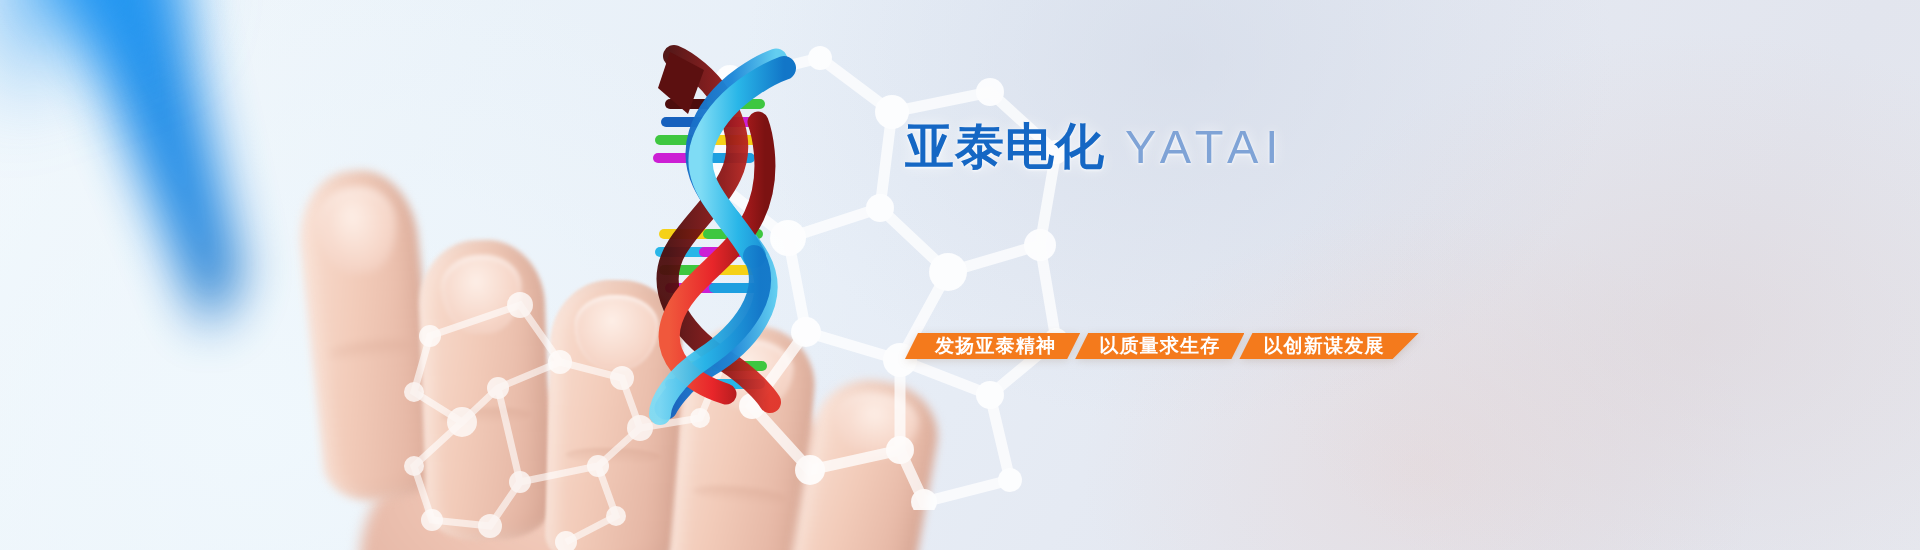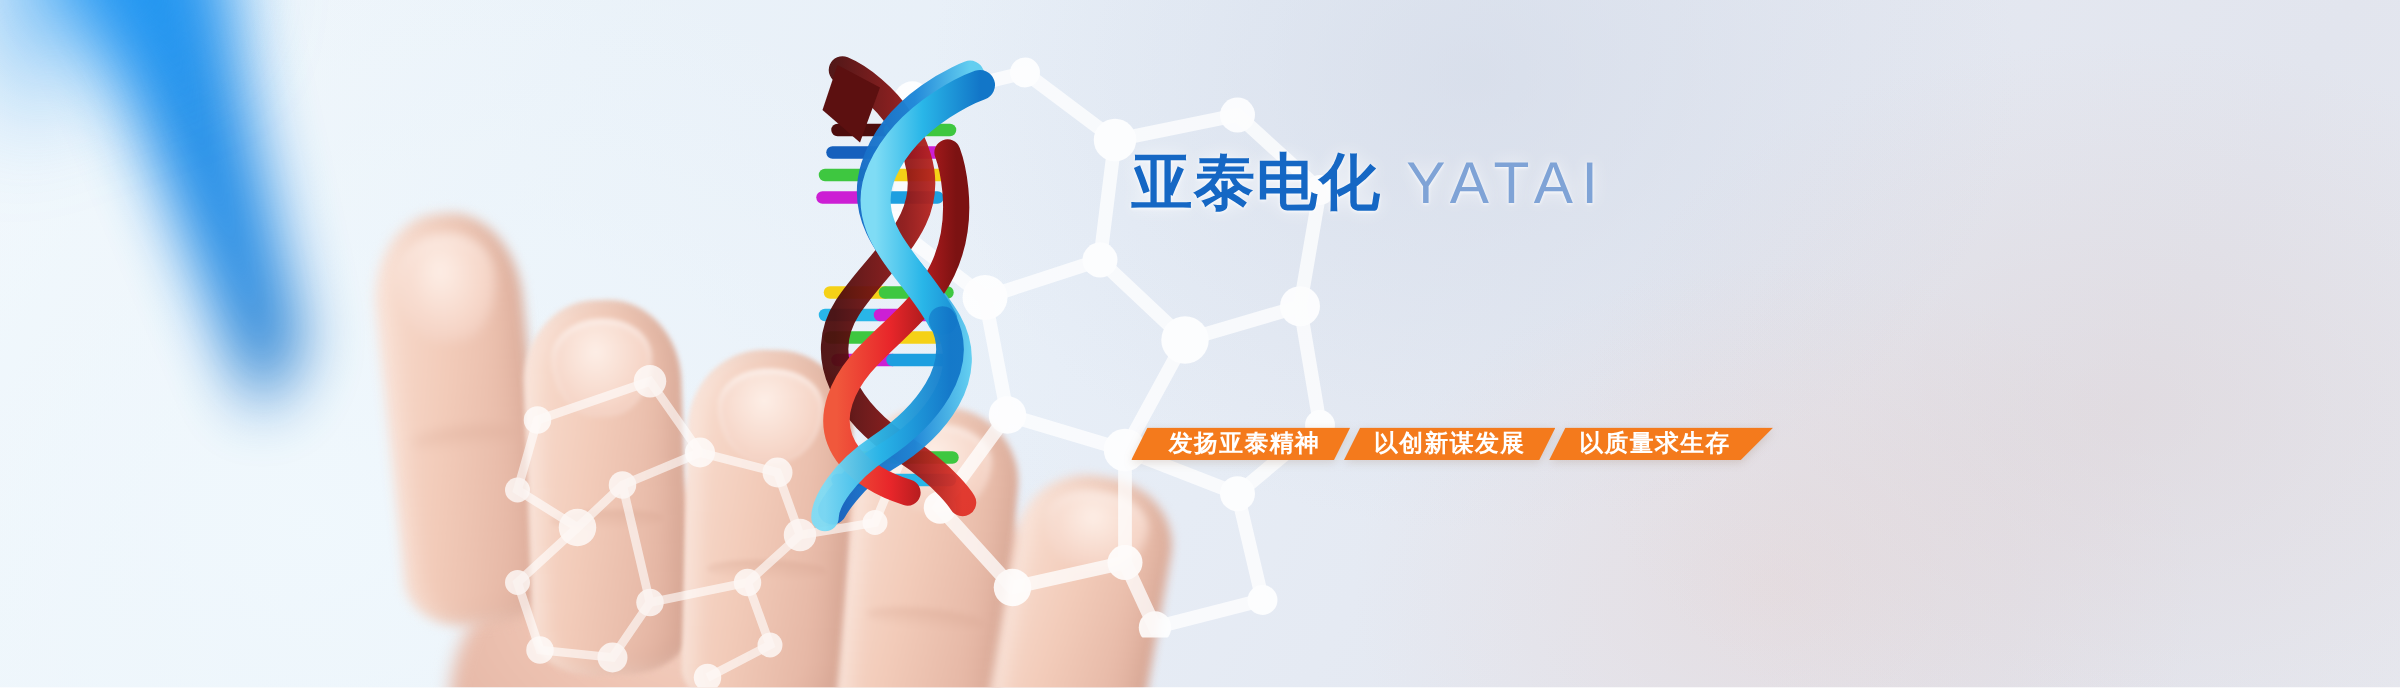--- a/index.html
+++ b/index.html
@@ -120,21 +120,21 @@
     letter-spacing:.4px;
     text-shadow:0 1px 3px rgba(255,255,255,.92);
     width:628px;
   }
 
   
   .tags{
     position:absolute;
     left:905px; top:324px;
     display:flex;
-    align-items:flex-end;
+    align-items:center;
     height:44px;
     filter:drop-shadow(0 2px 4px rgba(120,80,40,.18));
   }
   .tag{
     position:relative;
     background:#f47a1c;
     color:#ffffff;
     font-size:19px;
     font-weight:bold;
     letter-spacing:1.2px;
@@ -315,17 +315,17 @@
   </svg>
 
   <div class="content">
     <div class="title">
       <span class="cn">亚泰电化</span><span class="en">YATAI</span>
     </div>
   </div>
 
   <div class="tags">
     <div class="tag">发扬亚泰精神</div>
+    <div class="tag">以质量求生存</div>
     <div class="tag">以创新谋发展</div>
-    <div class="tag">以质量求生存</div>
   </div>
 
 </div>
 
 </body></html>

